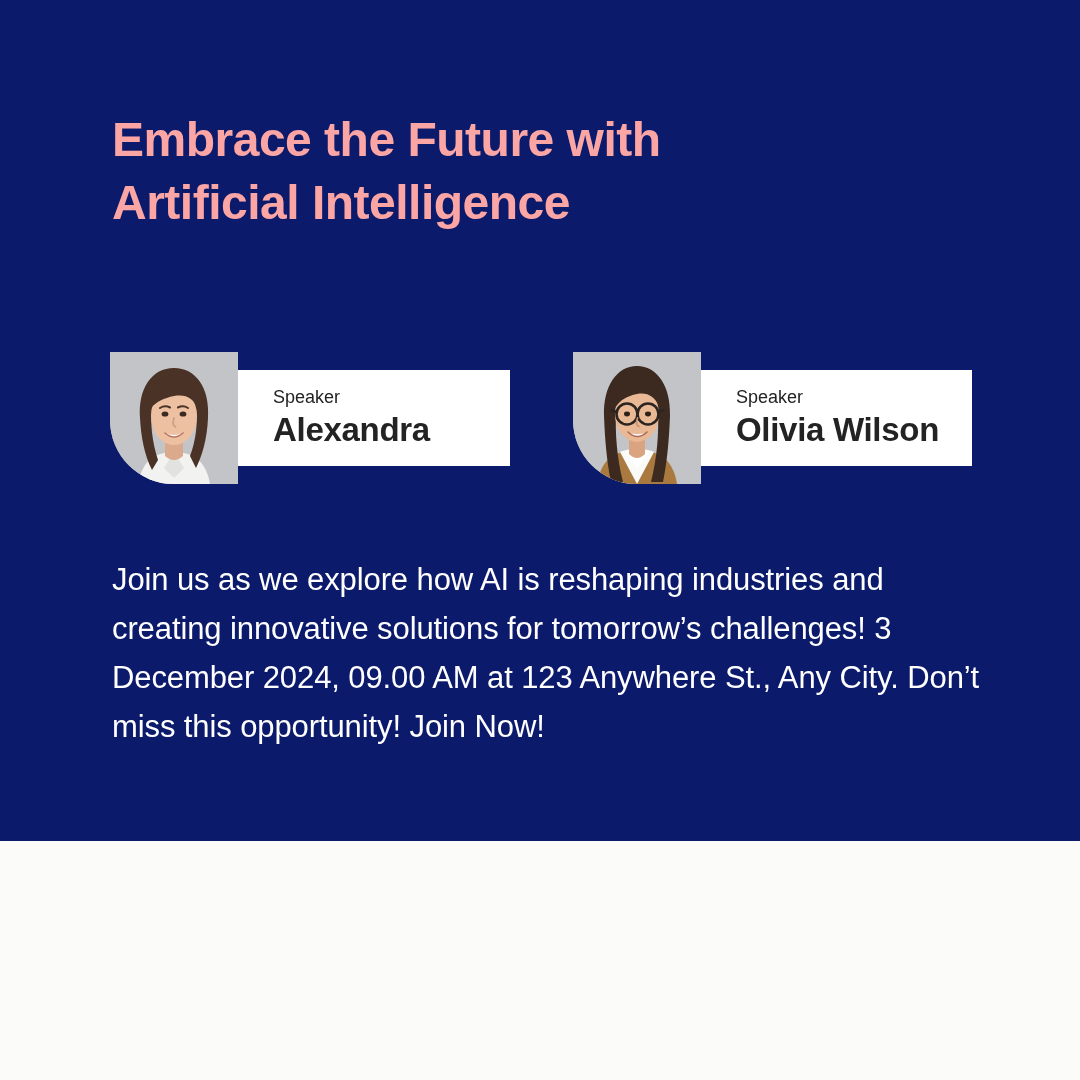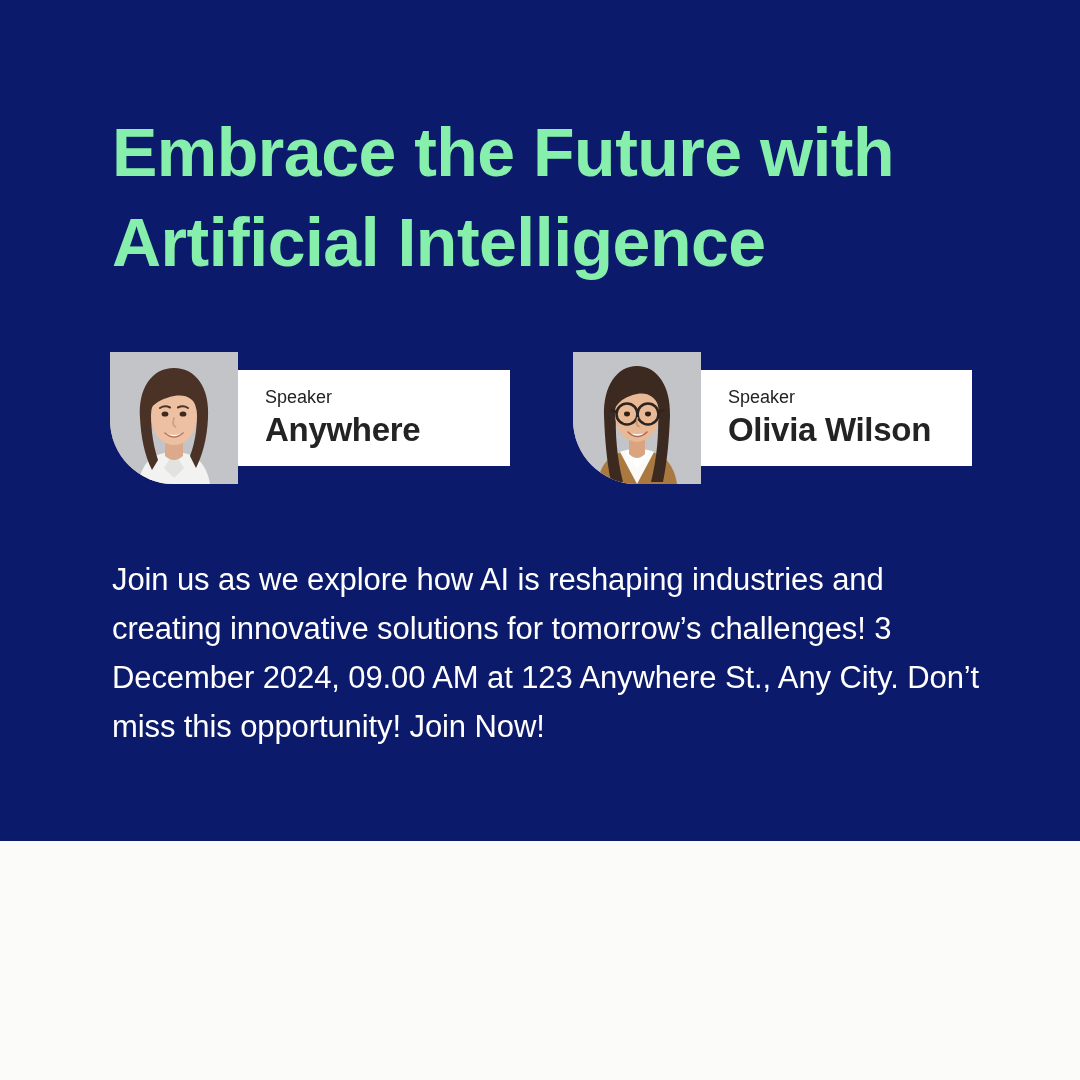--- a/index.html
+++ b/index.html
@@ -30,22 +30,22 @@
     width: 1080px;
     height: 841px;
     background: #0c1a6b;
   }
 
   .headline {
     position: absolute;
     left: 112px;
     top: 108px;
     width: 880px;
-    color: #86efac;
-    font-size: 68px;
+    color: #fca5a5;
+    font-size: 48px;
     font-weight: 700;
     line-height: 1.32;
     letter-spacing: -0.5px;
     white-space: pre-line;
   }
 
   
   .speakers {
     position: absolute;
     left: 0;
@@ -74,21 +74,21 @@
   }
   .speaker-photo svg { display: block; width: 128px; height: 132px; }
 
   .speaker-info {
     position: absolute;
     top: 18px;
     height: 96px;
     background: #ffffff;
     z-index: 1;
     box-sizing: border-box;
-    padding-left: 20px;
+    padding-left: 28px;
     display: flex;
     flex-direction: column;
     justify-content: center;
   }
   .card-1 .speaker-info { left: 128px; width: 272px; }
   .card-2 .speaker-info { left: 128px; width: 271px; }
 
   .speaker-role {
     color: #232323;
     font-size: 18px;
@@ -164,21 +164,21 @@
             <path d="M68 55.5 q5 -2.5 10 0.5" stroke="#4a3226" stroke-width="2" fill="none" stroke-linecap="round"></path>
 
             <path d="M64 66 q-2.5 7 1.5 9" stroke="#cf9f80" stroke-width="1.8" fill="none" stroke-linecap="round"></path>
 
             <path d="M55 81 q9 8 18 0 q-9 4 -18 0 Z" fill="#ffffff"></path>
             <path d="M55 81 q9 8 18 0" stroke="#b9735f" stroke-width="1.6" fill="none" stroke-linecap="round"></path>
           </svg>
         </div>
         <div class="speaker-info">
           <div class="speaker-role">Speaker</div>
-          <div class="speaker-name">Anywhere</div>
+          <div class="speaker-name">Alexandra</div>
         </div>
       </div>
 
       <div class="speaker-card card-2">
         <div class="speaker-photo">
           <svg viewBox="0 0 128 132" xmlns="http://www.w3.org/2000/svg" aria-hidden="true">
             <rect x="0" y="0" width="128" height="132" fill="#c2c4c7"></rect>
 
             <path d="M24 132 C28 106 44 98 64 98 C84 98 100 106 104 132 Z" fill="#a9793f"></path>
 

